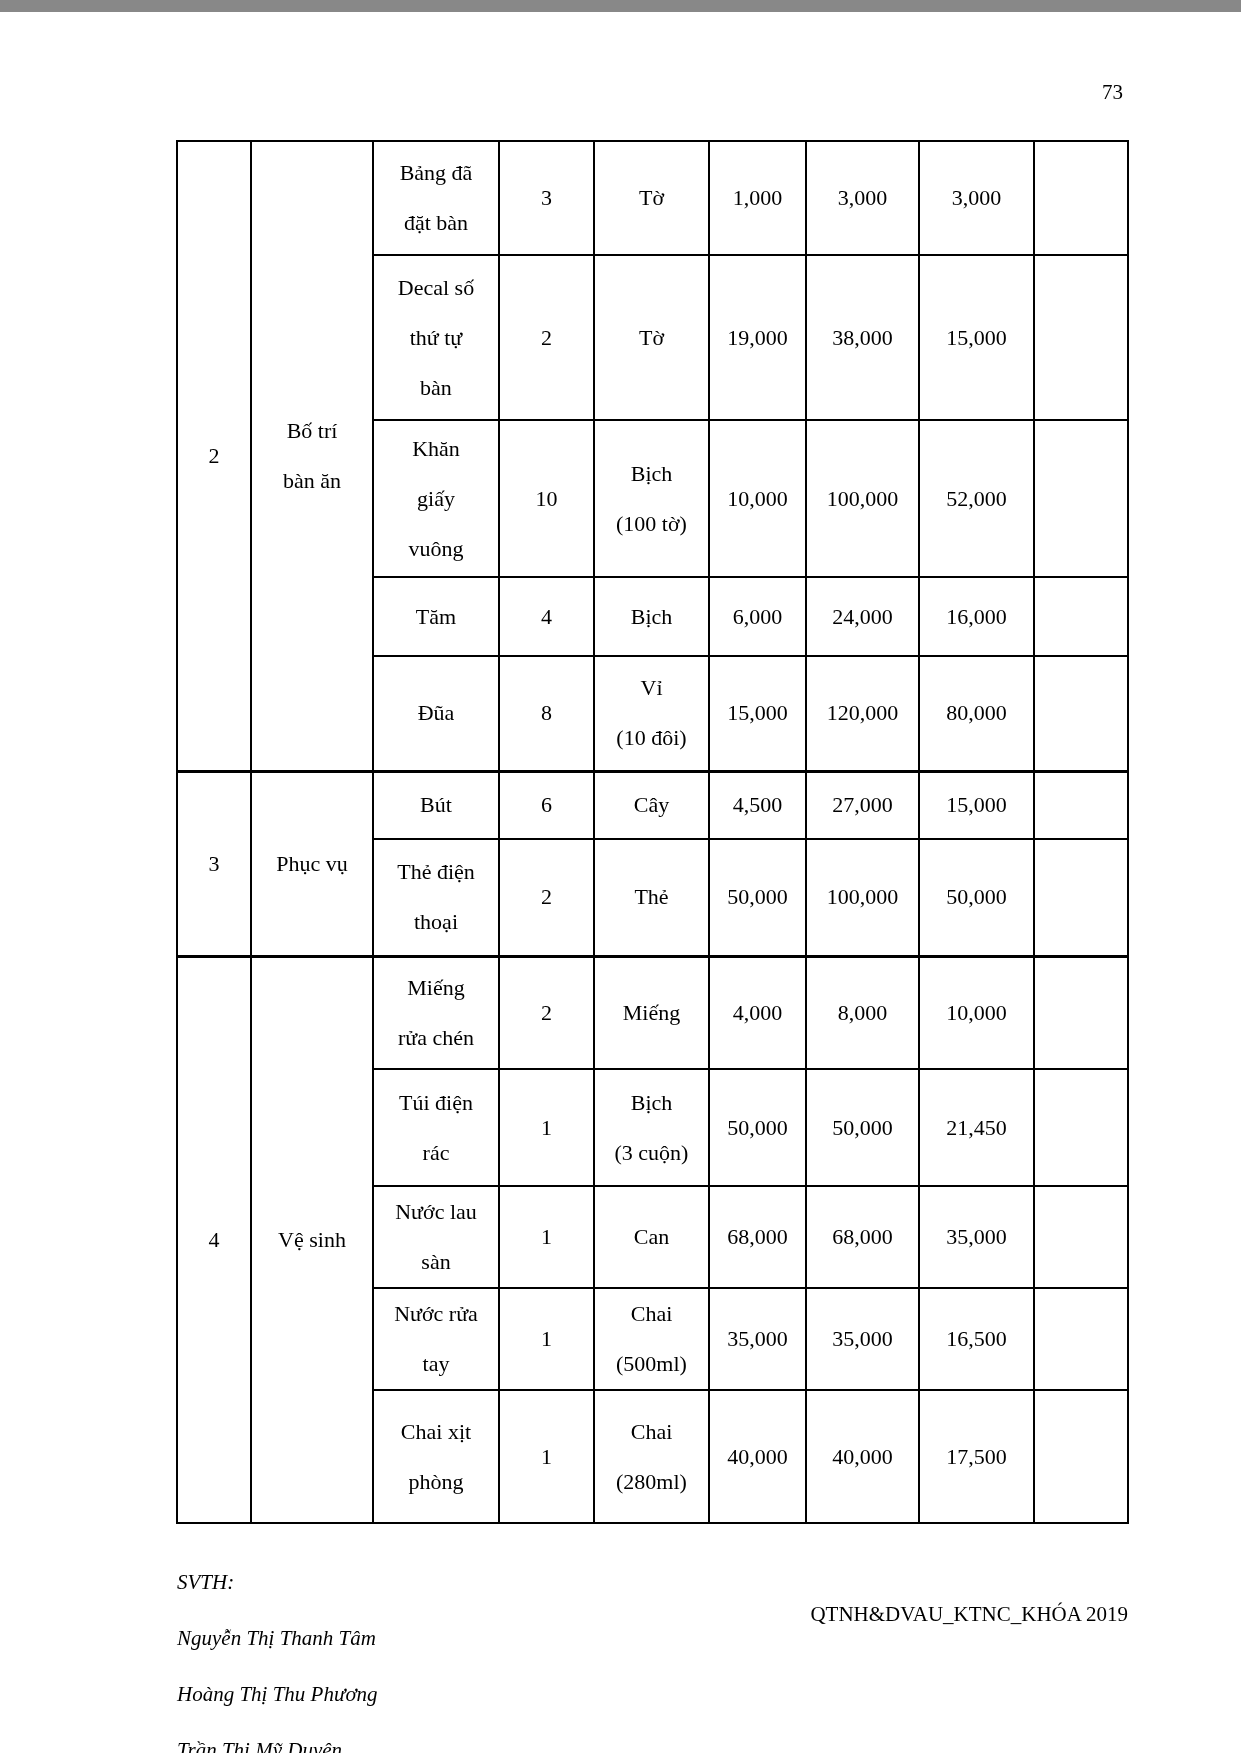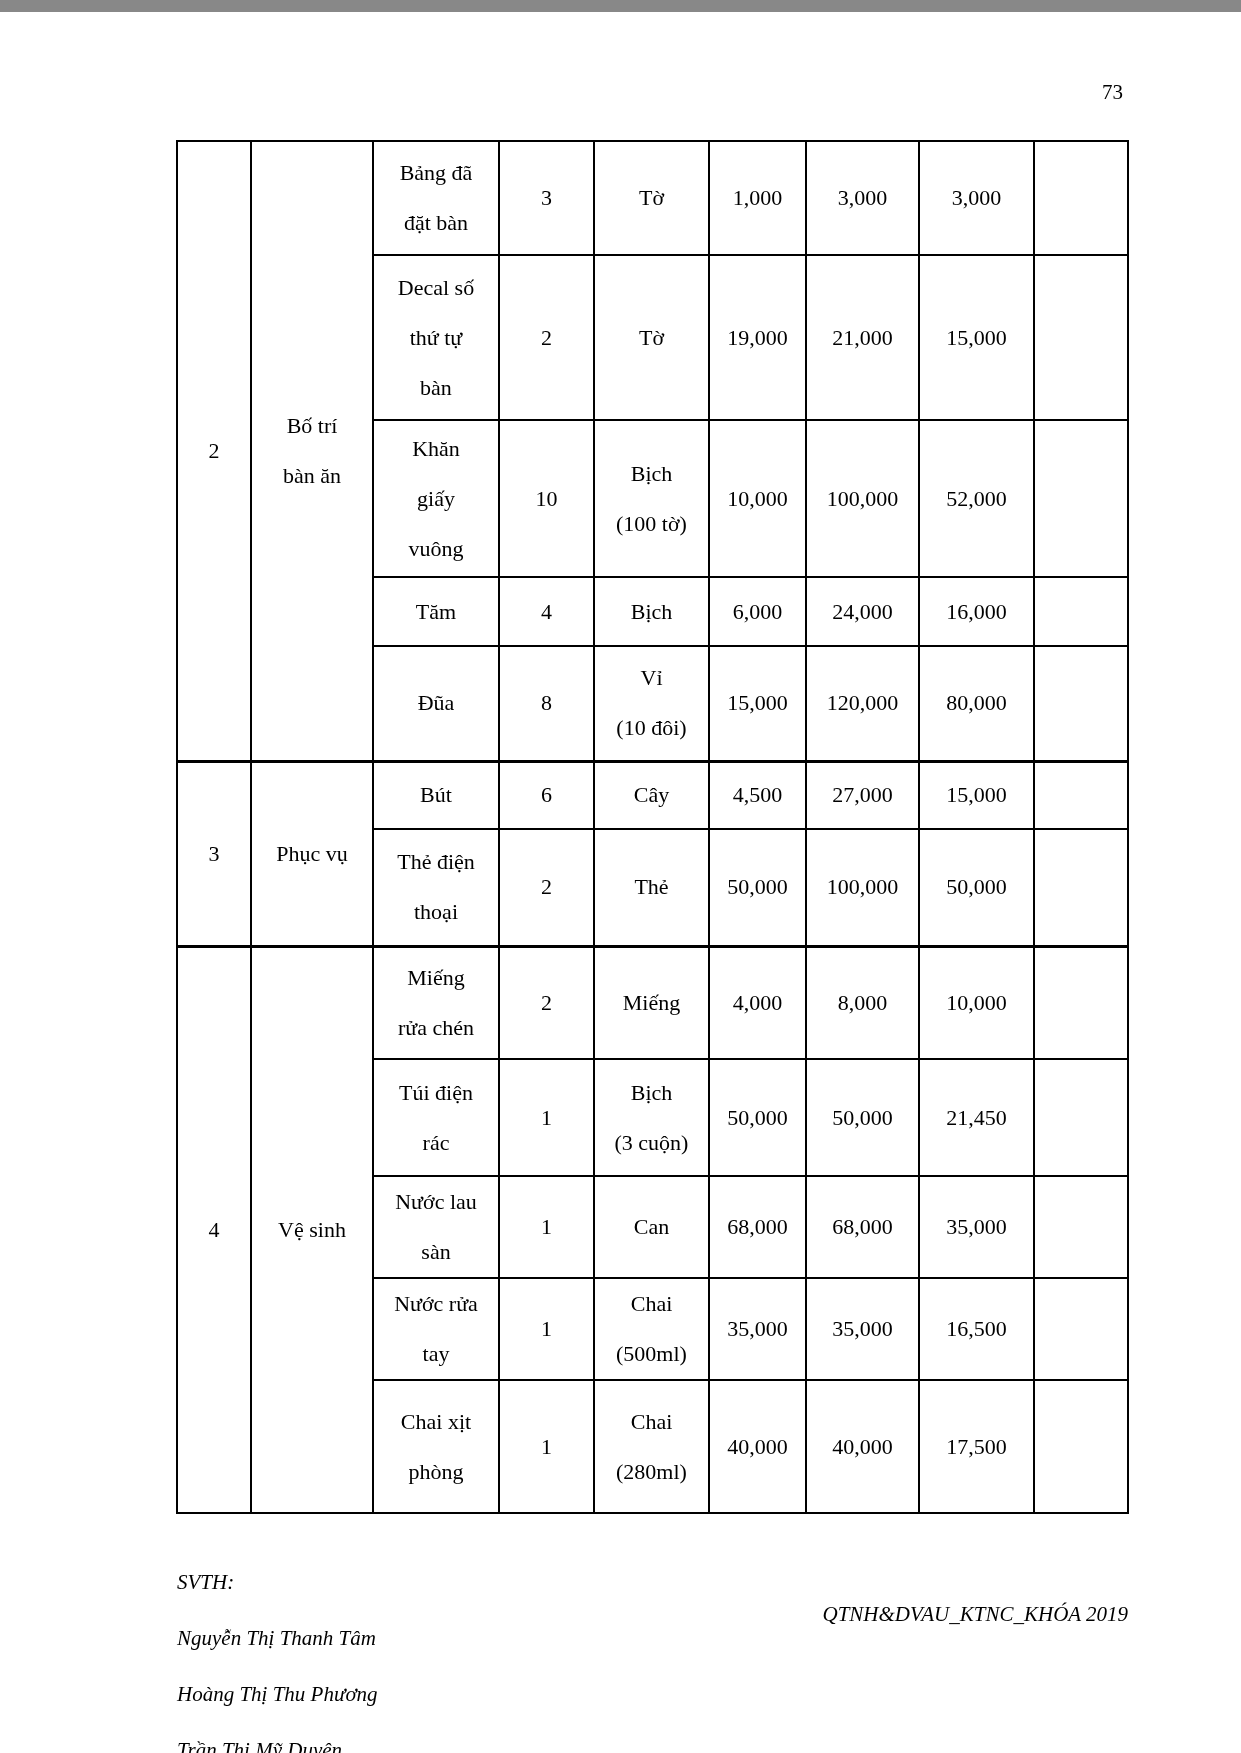--- a/index.html
+++ b/index.html
@@ -45,21 +45,20 @@
     top: 1528px;
     font-style: italic;
     font-size: 21px;
     line-height: 28px;
     white-space: pre-line;
   }
   .footer-right {
     position: absolute;
     right: 113px;
     top: 1588px;
-    font-style: italic;
     font-size: 21px;
     line-height: 28px;
   }
 </style>
 </head>
 <body>
 
 <div class="page">
 
   <div class="page-number">73</div>
@@ -91,37 +90,37 @@
         <td>3,000</td>
         <td></td>
       </tr>
       <tr style="height:165px">
         <td>Decal số
 thứ tự
 bàn</td>
         <td>2</td>
         <td>Tờ</td>
         <td>19,000</td>
-        <td>21,000</td>
+        <td>38,000</td>
         <td>15,000</td>
         <td></td>
       </tr>
       <tr style="height:157px">
         <td>Khăn
 giấy
 vuông</td>
         <td>10</td>
         <td>Bịch
 (100 tờ)</td>
         <td>10,000</td>
         <td>100,000</td>
         <td>52,000</td>
         <td></td>
       </tr>
-      <tr style="height:69px">
+      <tr style="height:79px">
         <td>Tăm</td>
         <td>4</td>
         <td>Bịch</td>
         <td>6,000</td>
         <td>24,000</td>
         <td>16,000</td>
         <td></td>
       </tr>
       <tr style="height:115px">
         <td>Đũa</td>

